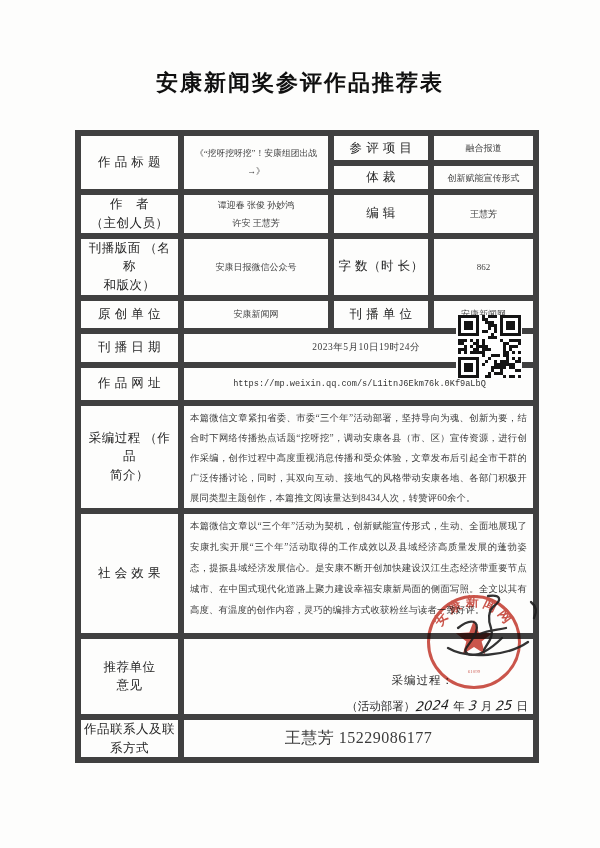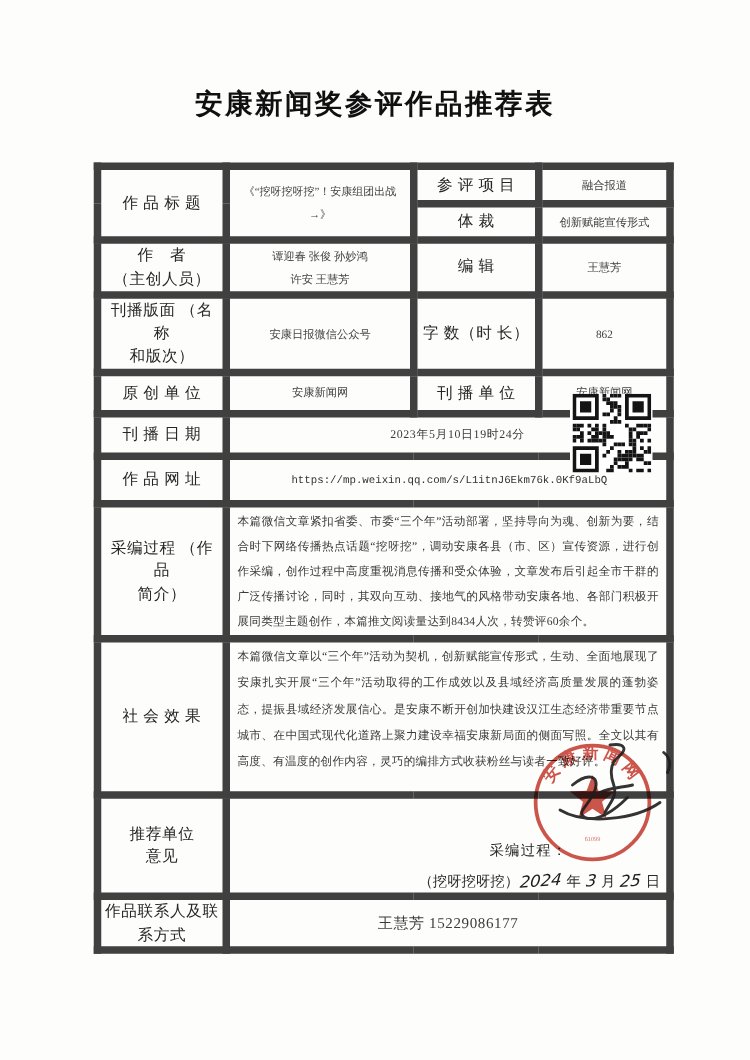--- a/index.html
+++ b/index.html
@@ -17,21 +17,21 @@
           letter-spacing:.2px;}
   td.para2{line-height:21px;}
   td.urlcell{text-align:center;font-family:"Liberation Mono","DejaVu Sans Mono",monospace;
              font-size:8.6px;padding-left:5px;color:#333;}
   td.datecell{font-size:9.5px;letter-spacing:.5px;padding-left:18px;}
   .signbox{position:relative;width:100%;height:100%;}
   .sign-line{position:absolute;top:34px;right:76px;font-size:11.5px;letter-spacing:1px;color:#2a2a2a;}
   .seal-line{position:absolute;top:59px;right:2px;font-size:11.5px;color:#2a2a2a;white-space:nowrap;}
   .hw{display:inline-block;font-family:"DejaVu Sans",sans-serif;font-style:italic;
       font-size:13px;color:#1c1c1c;transform:skewX(-9deg) rotate(-4deg);margin:0 1px;}
-  .contact-cell{font-size:12px;letter-spacing:.5px;}
+  .contact-cell{font-size:16px;letter-spacing:.5px;}
   .qr{position:absolute;left:456px;top:315px;width:66px;height:63px;background:#fff;
       display:flex;align-items:center;justify-content:center;}
   .stamp{position:absolute;left:419px;top:587px;width:110px;height:110px;
          mix-blend-mode:multiply;opacity:.92;pointer-events:none;}
   .signature{position:absolute;left:428px;top:590px;width:115px;height:95px;pointer-events:none;}
 </style>
 </head>
 <body>
 
 <div class="page">
@@ -93,21 +93,21 @@
     <tr style="height:125px">
       <td class="label">社 会 效 果</td>
       <td class="para para2 top" colspan="3">本篇微信文章以“三个年”活动为契机，创新赋能宣传形式，生动、全面地展现了安康扎实开展“三个年”活动取得的工作成效以及县域经济高质量发展的蓬勃姿态，提振县域经济发展信心。是安康不断开创加快建设汉江生态经济带重要节点城市、在中国式现代化道路上聚力建设幸福安康新局面的侧面写照。全文以其有高度、有温度的创作内容，灵巧的编排方式收获粉丝与读者一致好评。</td>
     </tr>
     <tr style="height:81px">
       <td class="label">推荐单位
 意见</td>
       <td colspan="3" class="top">
         <div class="signbox">
           <span class="sign-line">采编过程：</span>
-          <span class="seal-line"><span>（挖呀挖呀挖）</span><span class="hw">2024</span> <span>年</span> <span class="hw">3</span> <span>月</span> <span class="hw">25</span> <span>日</span></span>
+          <span class="seal-line"><span>（活动部署）</span><span class="hw">2024</span> <span>年</span> <span class="hw">3</span> <span>月</span> <span class="hw">25</span> <span>日</span></span>
         </div>
       </td>
     </tr>
     <tr style="height:35px">
       <td class="label">作品联系人及联
 系方式</td>
       <td class="contact-cell" colspan="3">王慧芳 15229086177</td>
     </tr>
   </tbody>
     </table>

